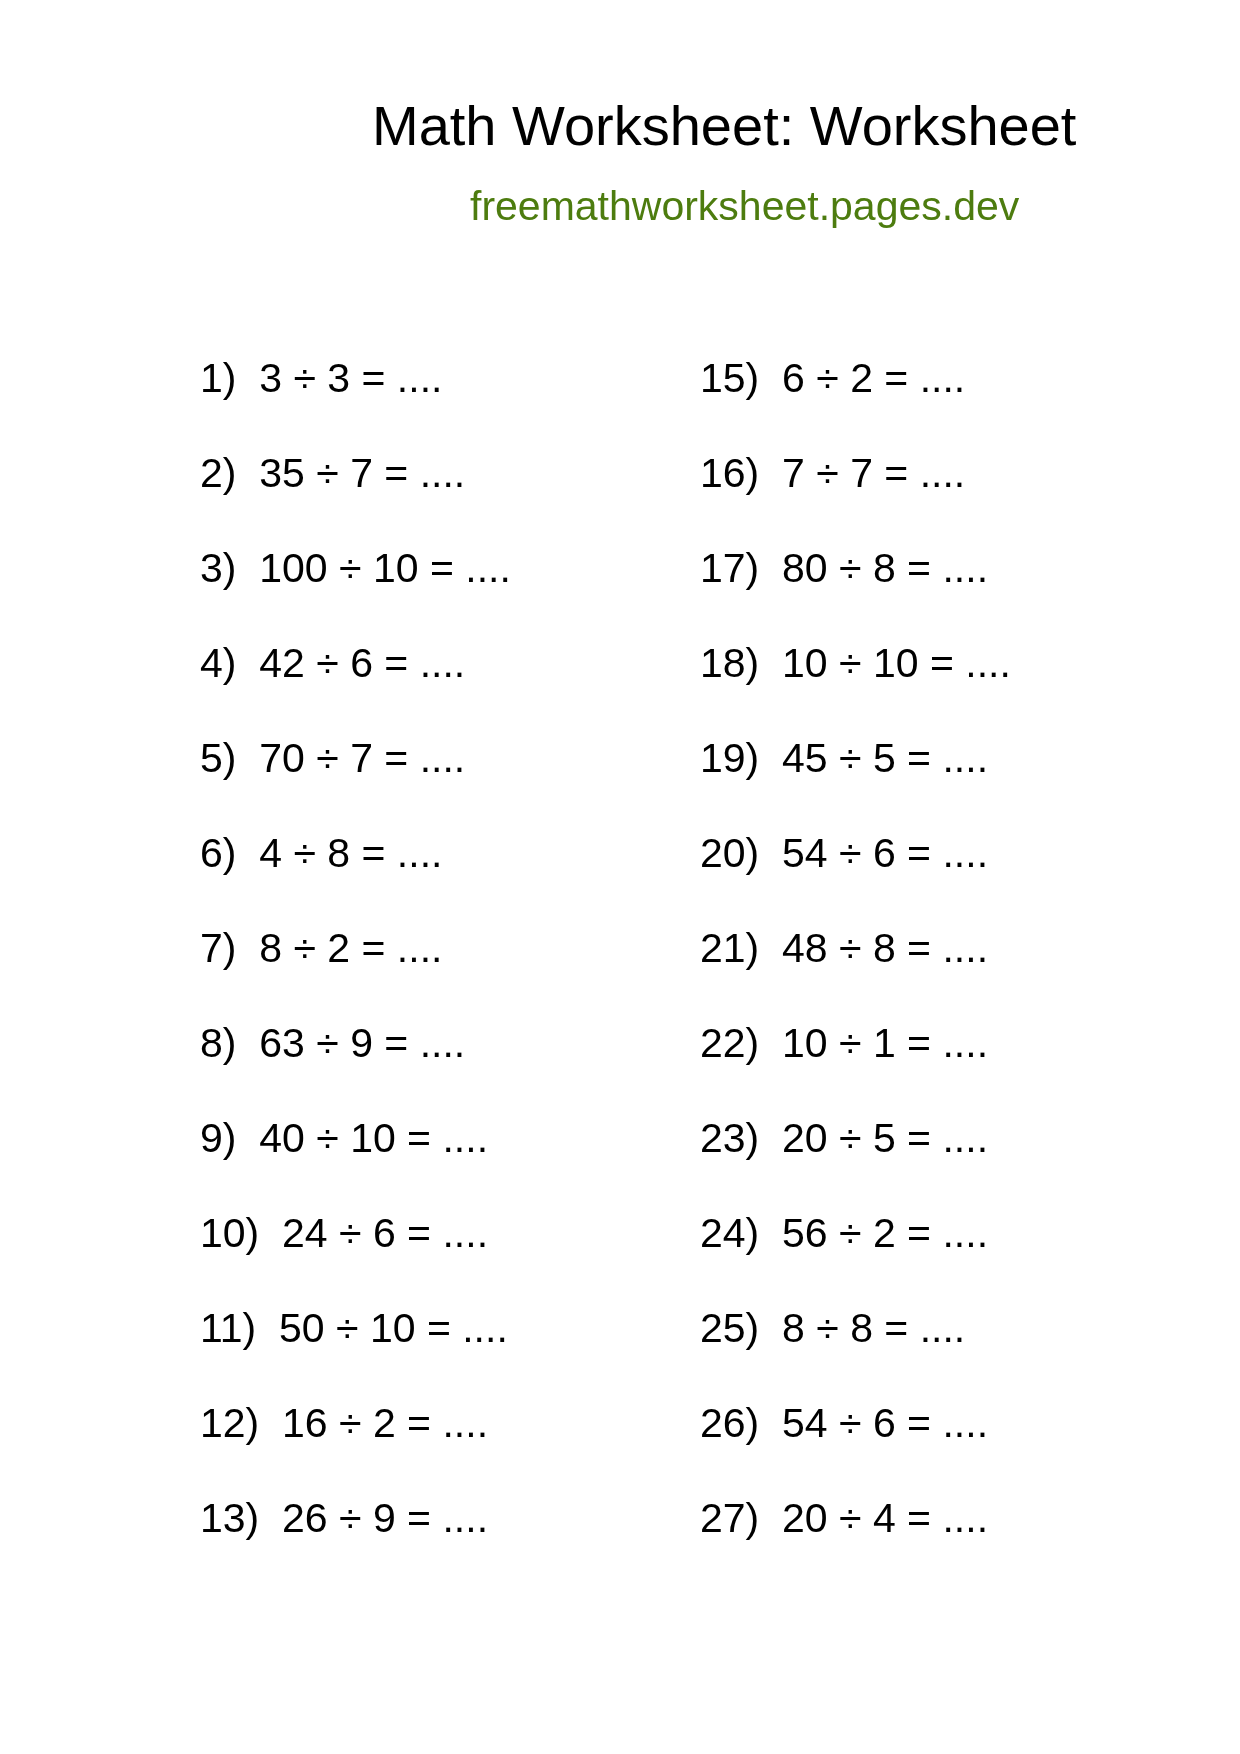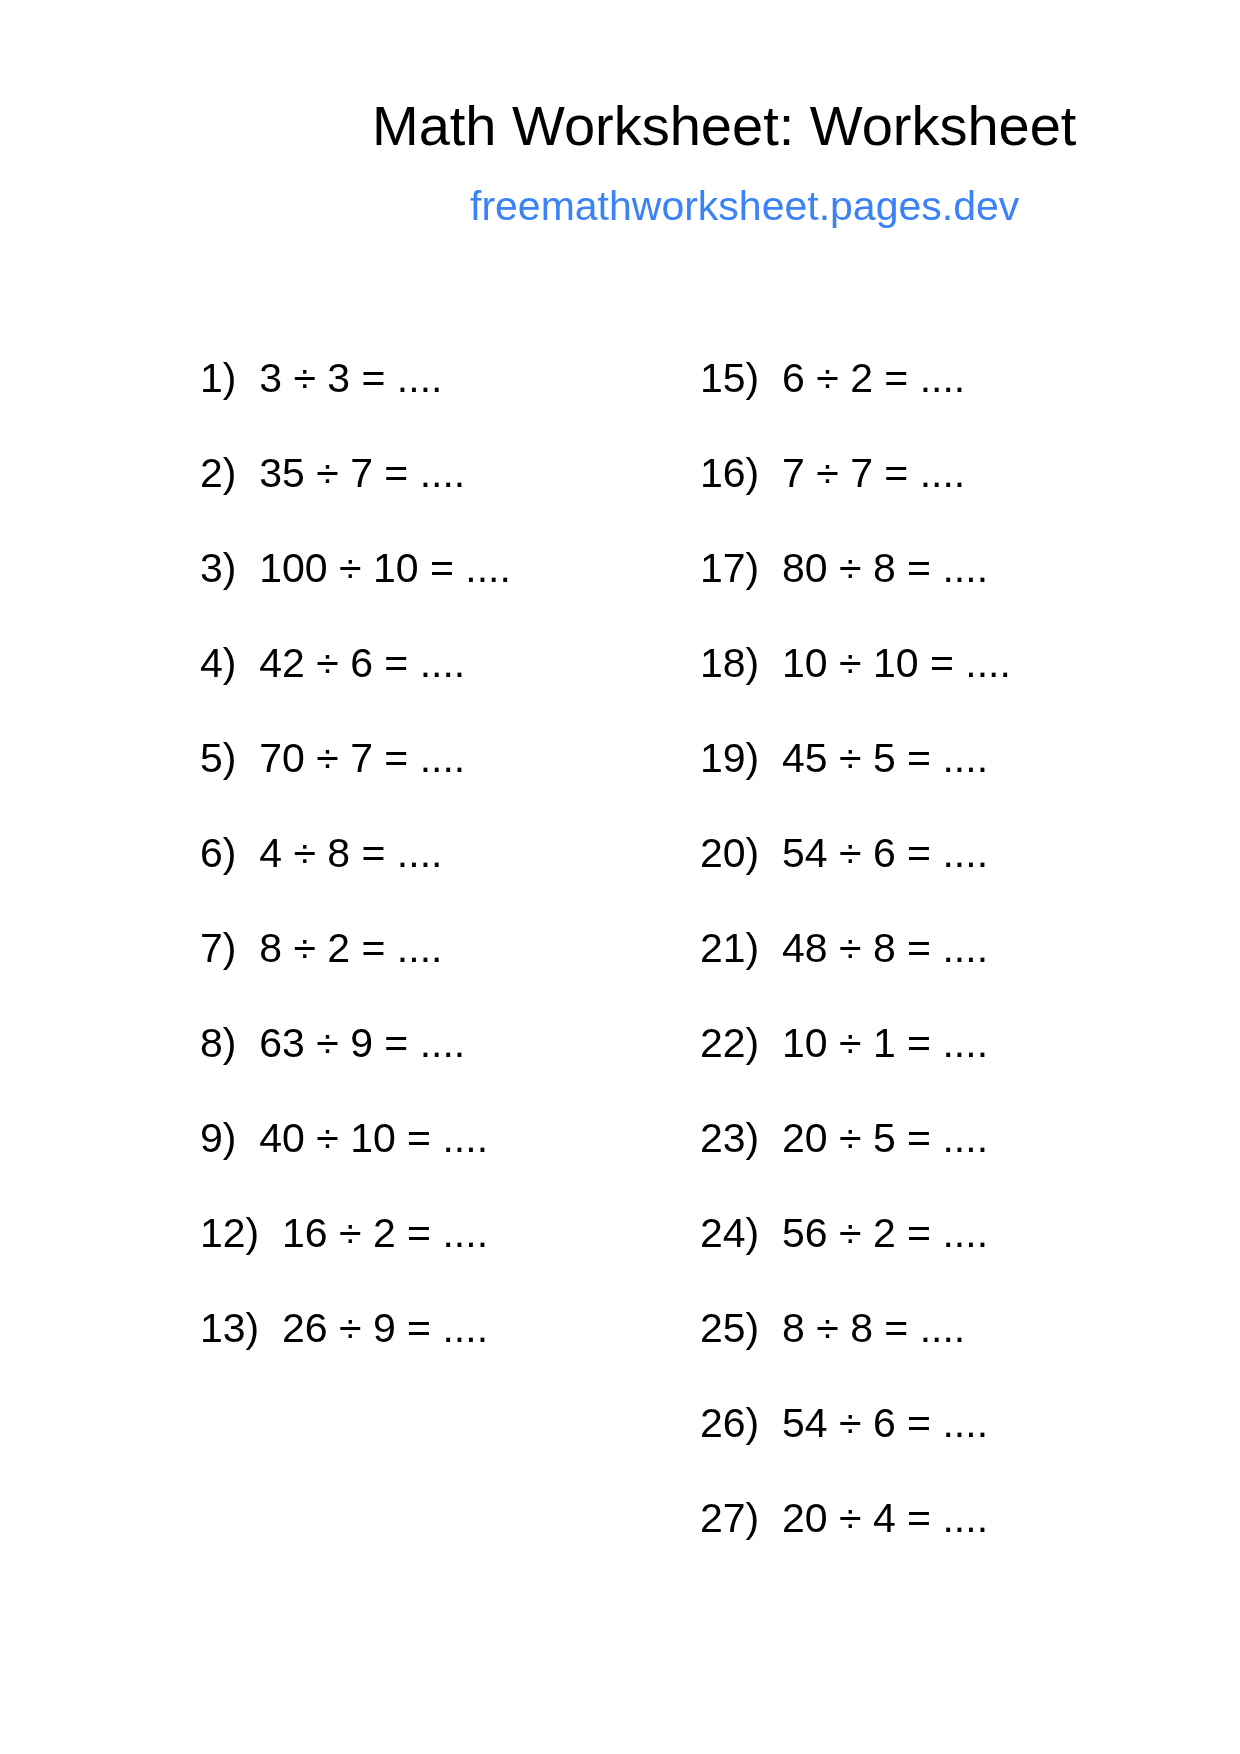--- a/index.html
+++ b/index.html
@@ -1,19 +1,19 @@
 <!DOCTYPE html>
 <html><head>
   <meta charset="utf-8">
   <style>
     html, body { margin: 0; padding: 0; background: #ffffff; }
     body { width: 1240px; height: 1754px; position: relative; overflow: hidden;
            font-family: "Liberation Sans", sans-serif; color: #000; }
     .title { position: absolute; left: 372px; top: 98px; font-size: 56px; line-height: 1; white-space: nowrap; }
-    .subtitle { position: absolute; left: 470px; top: 186px; font-size: 41px; line-height: 1; color: #3b82f6; white-space: nowrap; }
+    .subtitle { position: absolute; left: 470px; top: 186px; font-size: 41px; line-height: 1; color: #4d7c0f; white-space: nowrap; }
     .col { position: absolute; top: 358px; }
     .col.left { left: 200px; }
     .col.right { left: 700px; }
     .problem { height: 95px; font-size: 41px; line-height: 1; white-space: pre; }
   </style>
 </head>
 <body>
 
 <div class="title">Math Worksheet: Worksheet</div>
 <div class="subtitle">freemathworksheet.pages.dev</div>
@@ -21,20 +21,22 @@
 <div class="col left">
   <div class="problem">1)  3 ÷ 3 = ....</div>
   <div class="problem">2)  35 ÷ 7 = ....</div>
   <div class="problem">3)  100 ÷ 10 = ....</div>
   <div class="problem">4)  42 ÷ 6 = ....</div>
   <div class="problem">5)  70 ÷ 7 = ....</div>
   <div class="problem">6)  4 ÷ 8 = ....</div>
   <div class="problem">7)  8 ÷ 2 = ....</div>
   <div class="problem">8)  63 ÷ 9 = ....</div>
   <div class="problem">9)  40 ÷ 10 = ....</div>
+  <div class="problem">10)  24 ÷ 6 = ....</div>
+  <div class="problem">11)  50 ÷ 10 = ....</div>
   <div class="problem">12)  16 ÷ 2 = ....</div>
   <div class="problem">13)  26 ÷ 9 = ....</div>
 </div>
 
 <div class="col right">
   <div class="problem">15)  6 ÷ 2 = ....</div>
   <div class="problem">16)  7 ÷ 7 = ....</div>
   <div class="problem">17)  80 ÷ 8 = ....</div>
   <div class="problem">18)  10 ÷ 10 = ....</div>
   <div class="problem">19)  45 ÷ 5 = ....</div>

